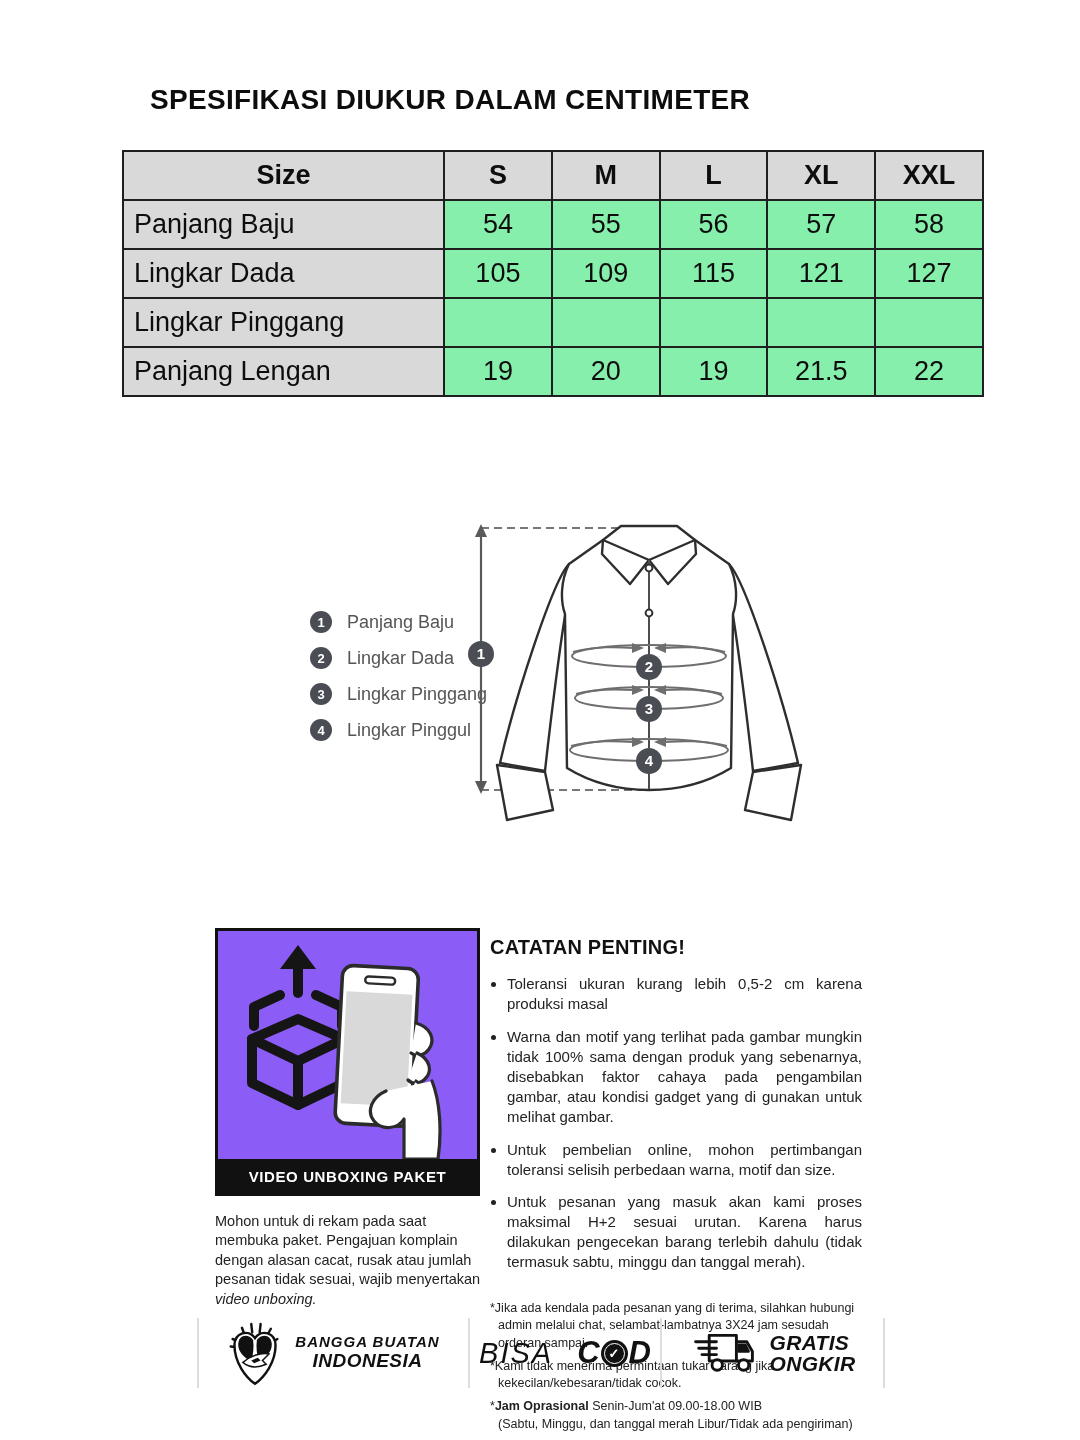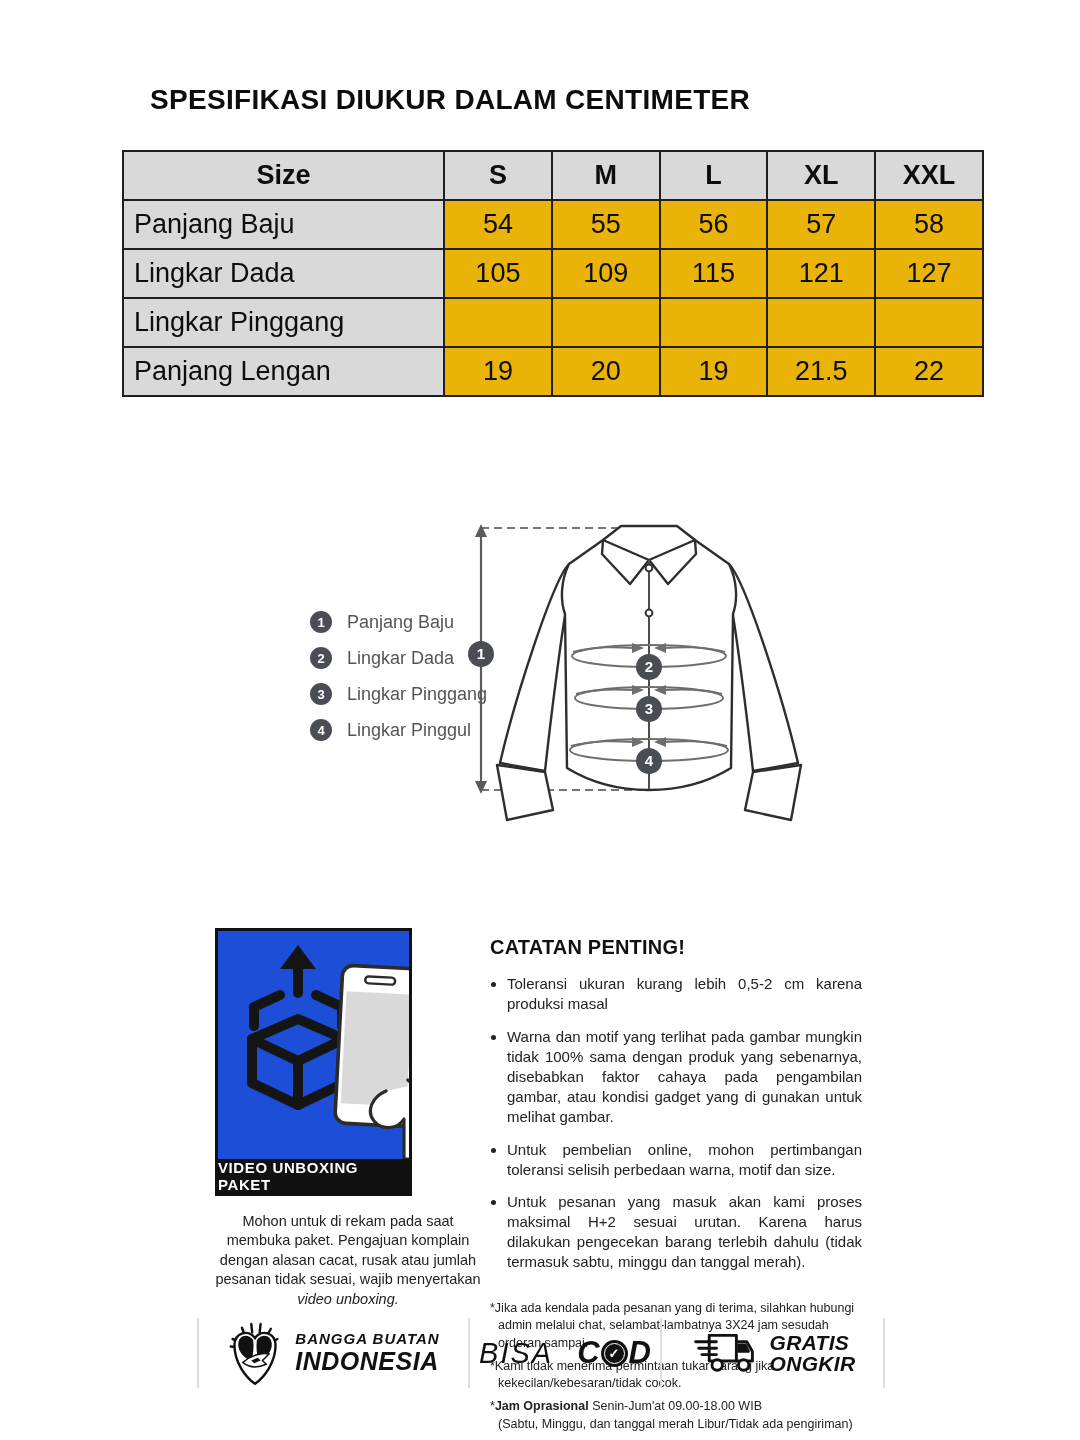--- a/index.html
+++ b/index.html
@@ -18,21 +18,21 @@
   
   table.size-chart {
     position:absolute; left:122px; top:150px; width:860px;
     border-collapse:collapse; table-layout:fixed;
     font-size:27px; color:#0d0d0d;
   }
   table.size-chart col.c-label { width:321px; }
   table.size-chart col.c-size  { width:107.8px; }
   table.size-chart th, table.size-chart td {
     border:2px solid #1f1f1f; height:49px; font-weight:normal;
-    text-align:center; vertical-align:middle; background:#eab308;
+    text-align:center; vertical-align:middle; background:#86efac;
   }
   table.size-chart thead th { background:#d9d9d9;font-weight:bold; }
   table.size-chart tbody th {
     background:#d9d9d9; text-align:left; padding-left:10px; font-weight:normal;
   }
 
   
   .diagram-legend {
     position:absolute; left:310px; top:611px;
     display:flex; flex-direction:column; gap:14px;
@@ -41,32 +41,32 @@
   .num-dot {
     width:22px; height:22px; border-radius:50%; background:#4a4e54;
     color:#fff; font-size:13px; font-weight:bold;
     display:flex; align-items:center; justify-content:center; flex:0 0 22px;
   }
   .legend-label { font-size:18px; color:#555; }
   .shirt-svg { position:absolute; left:453px; top:518px; }
 
   
   .unboxing-box {
-    position:absolute; left:215px; top:928px; width:197px; height:268px;
-    border:3px solid #111; background:#1d4ed8; display:flex; flex-direction:column;
+    position:absolute; left:215px; top:928px; width:265px; height:268px;
+    border:3px solid #111; background:#8b5cf6; display:flex; flex-direction:column;
   }
   .unboxing-art { flex:1 1 auto; overflow:hidden; }
   .unboxing-label-bar {
     height:34px; background:#111; color:#fff; flex:0 0 34px;
     display:flex; align-items:center; justify-content:center;
     font-size:15px; font-weight:bold; letter-spacing:.6px;
   }
   .unboxing-caption {
     position:absolute; left:215px; top:1212px; width:266px;
-    font-size:14.5px; line-height:1.34; color:#222;text-align:center;
+    font-size:14.5px; line-height:1.34; color:#222;
   }
 
   
   .notes { position:absolute; left:490px; top:936px; width:372px; }
   .notes-title { font-size:20px; font-weight:800; color:#111; letter-spacing:.2px; }
   .notes ul { list-style:disc outside; padding-left:17px; margin-top:15px; }
   .notes li {
     font-size:15px; line-height:1.33; text-align:justify; color:#222;
     margin-bottom:13px;
   }
@@ -80,21 +80,21 @@
   
   .badges {
     position:absolute; left:197px; top:1318px; width:688px; height:70px;
     display:grid; grid-template-columns:269px 192px 227px;
     border-left:2px solid #ddd; border-right:2px solid #ddd;
   }
   .badge { display:flex; align-items:center; justify-content:center; gap:12px; }
   .badge + .badge { border-left:2px solid #ddd; }
   .badge-text { font-style:italic; color:#111; }
   .bbi-line1 { font-size:15px; font-weight:600; letter-spacing:1px; line-height:1.1; }
-  .bbi-line2 { font-size:25px; font-weight:900; letter-spacing:.5px; line-height:1.1; }
+  .bbi-line2 { font-size:19px; font-weight:900; letter-spacing:.5px; line-height:1.1;text-align:center; }
   .cod-word  { font-size:29px; font-weight:400; font-style:italic; letter-spacing:2px; color:#111; }
   .cod-bold  { font-size:31px; font-weight:900; font-style:italic; color:#111;
                display:inline-flex; align-items:center; letter-spacing:0; margin-left:12px; }
   .cod-check {
     width:27px; height:27px; border-radius:50%; background:#111; margin:0 1px;
     display:inline-flex; align-items:center; justify-content:center; position:relative;
   }
   .cod-check::before {
     content:""; position:absolute; inset:3px; border:1.6px solid #fff; border-radius:50%;
   }

